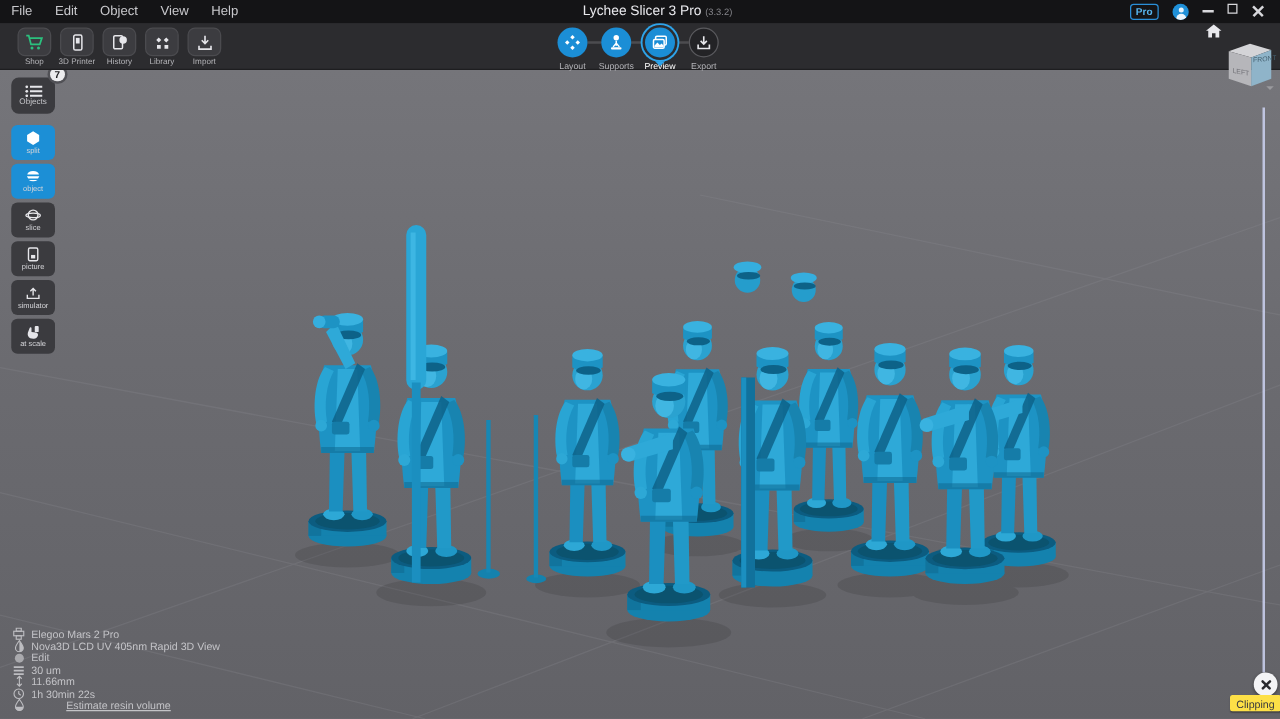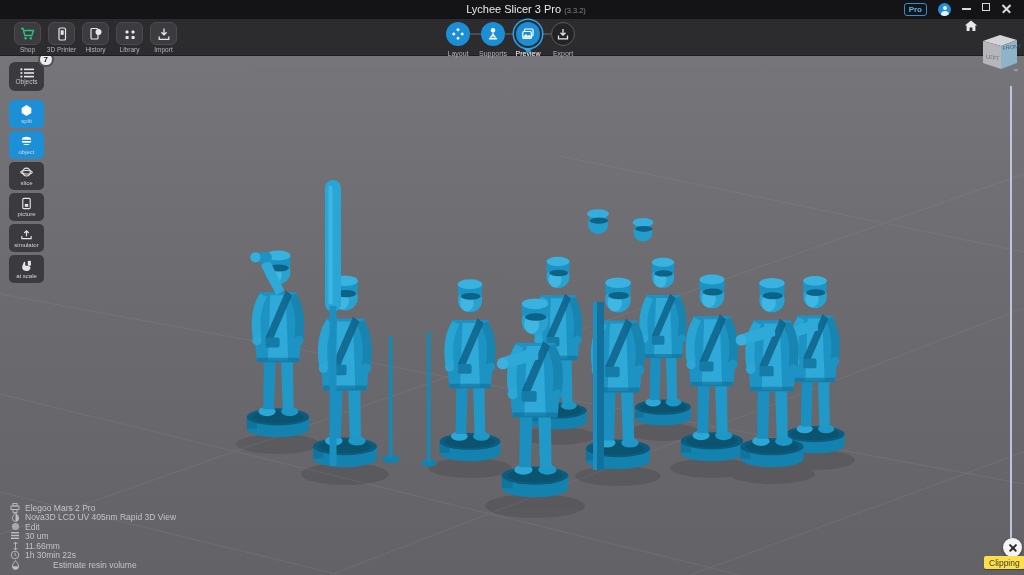--- a/index.html
+++ b/index.html
@@ -63,24 +63,24 @@
                    font-size:8px; font-weight:bold; border-radius:8px; padding:1px 4px;
                    box-shadow:0 0 0 2px #515156; }
   .tool-stack { margin-top:9px; display:flex; flex-direction:column; gap:3px; }
   .tool-btn { width:35px; height:28px; border-radius:5px; background:#3b3b3f;
               display:flex; flex-direction:column; align-items:center; justify-content:center; gap:1px; cursor:pointer; }
   .tool-btn.active { background:#1c8fd6; }
   .tool-label { font-size:6px; color:#d4d4d8; white-space:nowrap; }
 
   
   .print-info { position:absolute; left:10px; bottom:6px; z-index:20; }
-  .pi-row { display:flex; align-items:flex-start; gap:5px; height:9.5px; }
+  .pi-row { display:flex; align-items:flex-end; gap:5px; height:9.5px; }
   .pi-ico { width:10px; display:flex; align-items:center; justify-content:center; }
   .pi-text { font-size:8.5px; color:#c3c3c7; white-space:nowrap; }
-  .pi-link { cursor:pointer;padding-left:28px; }
+  .pi-link { text-decoration:underline; cursor:pointer;padding-left:28px; }
 
   
   .home-btn { position:absolute; left:964px; top:18px; z-index:41; cursor:pointer; }
   .nav-cube { position:absolute; left:973px; top:31px; z-index:41; cursor:pointer; }
 
   
   .clip-track { position:absolute; left:1010px; top:86px; width:2px; height:452px;
                 background:#ccd2f2; opacity:.85; z-index:15; cursor:pointer; }
   .clip-handle { position:absolute; left:1003px; top:538px; width:19px; height:19px;
                  background:#f4f4f6; border-radius:50%; z-index:16; cursor:grab;
@@ -90,20 +90,27 @@
       width:10px; height:1.7px; background:#2a2a2e; border-radius:1px; }
   .clip-x::before { transform:rotate(45deg); } .clip-x::after { transform:rotate(-45deg); }
   .clip-tooltip { position:absolute; left:984px; top:556px; background:#fde047; color:#3a3a3e;
                   font-size:8.5px; padding:1.5px 5px; border-radius:2px; z-index:16;
                   box-shadow:0 1px 1px rgba(0,0,0,.3); }
 </style>
 </head>
 <body>
 
 <div class="titlebar">
+  <div class="menus">
+    <span class="menu-item">File</span>
+    <span class="menu-item">Edit</span>
+    <span class="menu-item">Object</span>
+    <span class="menu-item">View</span>
+    <span class="menu-item">Help</span>
+  </div>
   <div class="app-title">
     <span>Lychee Slicer 3 Pro</span><span class="app-version">(3.3.2)</span>
   </div>
   <div class="win-controls">
     <span class="pro-badge">Pro</span>
     <span class="avatar"></span>
     <span class="win-min"></span>
     <span class="win-max"></span>
     <span class="win-close"></span>
   </div>

